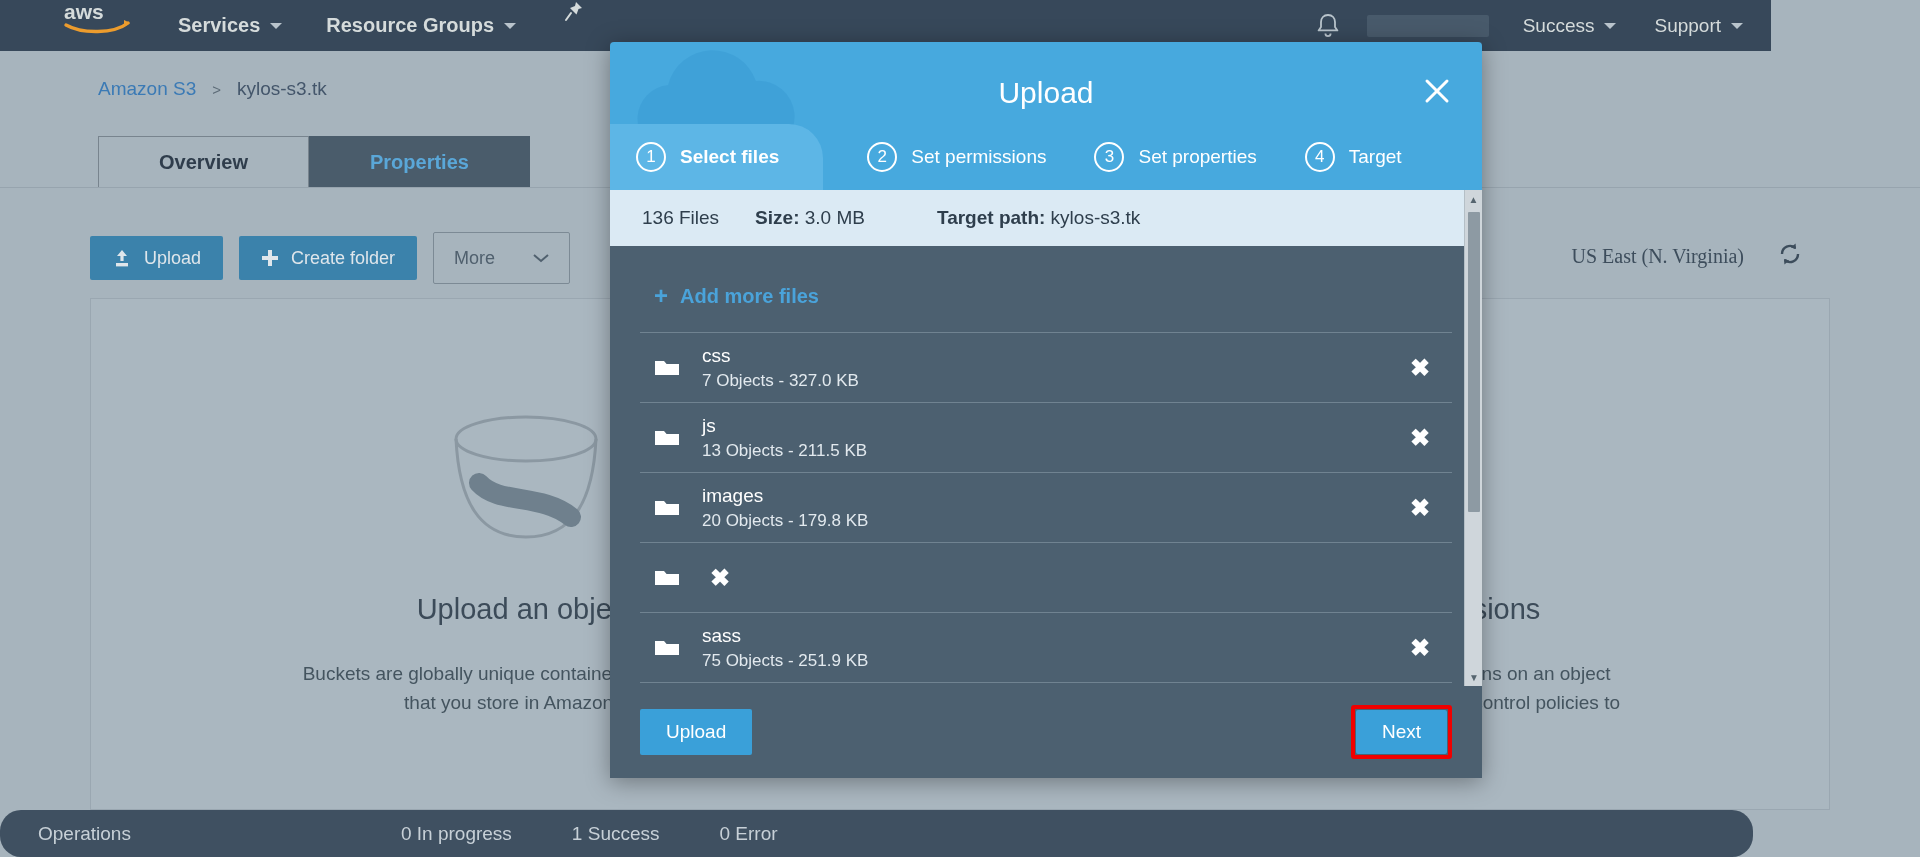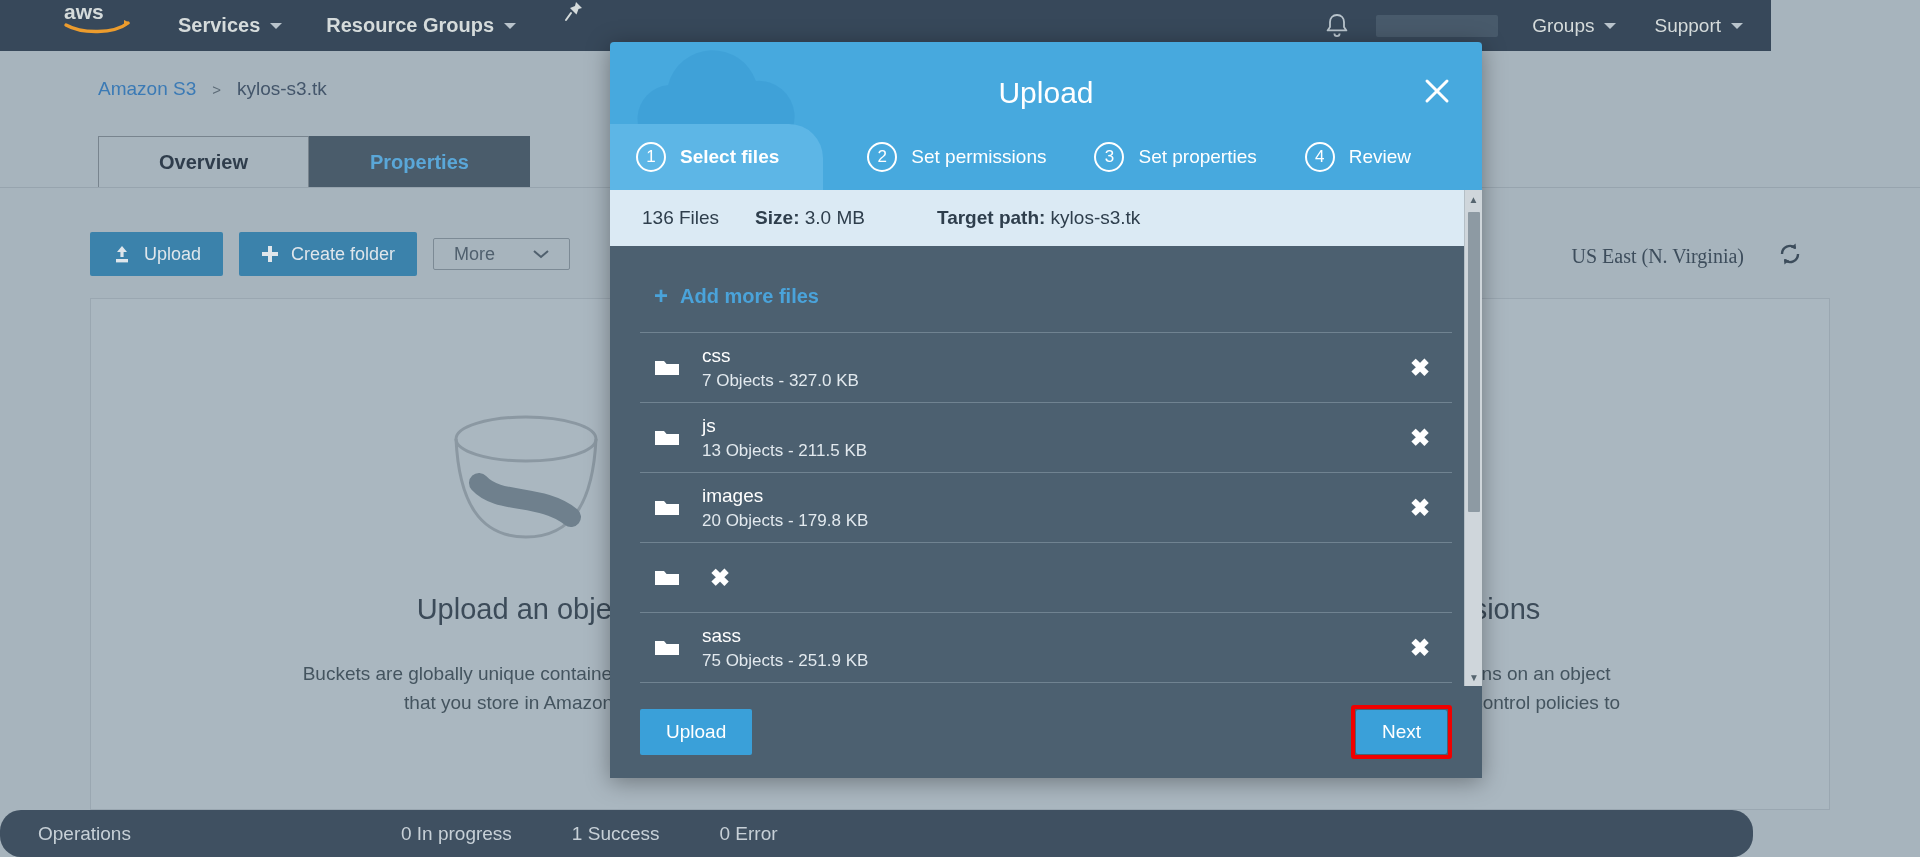--- a/index.html
+++ b/index.html
@@ -64,21 +64,21 @@
   .toolbar { position: absolute; top: 232px; left: 90px; display: flex; align-items: center; }
   .btn {
     display: flex; align-items: center; justify-content: center;
     font-size: 18px; cursor: pointer; white-space: nowrap;
   }
   .btn-primary {
     background: #3b82ab; color: #dfe6eb; height: 44px; padding: 0 22px;
     border: none; border-radius: 2px; margin-right: 16px;
   }
   .btn-ghost {
-    background: transparent; color: #50606e; height: 32px; padding: 8px 20px;
+    background: transparent; color: #50606e; height: 52px; padding: 8px 20px;
     border: 1px solid #7c8a95; border-radius: 2px; gap: 24px;
   }
   .btn .ico { margin-right: 12px; display: inline-flex; }
   .region {
     position: absolute; top: 242px; right: 118px; display: flex; align-items: center;
     font-size: 20px; color: #3d4d5c; font-family: Liberation Serif, serif;
   }
   .refresh-ico { margin-left: 34px; cursor: pointer; }
 
   
@@ -235,21 +235,21 @@
 
     <div class="nav-right">
       <div class="bell">
         <svg width="26" height="28" viewBox="0 0 26 28">
           <path d="M13 3 C8.6 3 6 6 6 10 v5 l-2.4 3.4 h18.8 L20 15 v-5 C20 6 17.4 3 13 3 Z" fill="none" stroke="#b9c4cc" stroke-width="1.8" stroke-linejoin="round"></path>
           <path d="M10.4 21.5 a2.6 2.6 0 0 0 5.2 0" fill="none" stroke="#b9c4cc" stroke-width="1.8"></path>
         </svg>
       </div>
       <div class="acct-redacted"></div>
       <div class="nav-item">
-        <span>Groups</span>
+        <span>Success</span>
         <i class="caret"></i>
       </div>
       <div class="nav-item">
         <span>Support</span>
         <i class="caret"></i>
       </div>
     </div>
   </div>
 
   <div class="breadcrumb">
@@ -377,21 +377,21 @@
         <div class="step s2">
           <span class="num">2</span>
           <span>Set permissions</span>
         </div>
         <div class="step s3">
           <span class="num">3</span>
           <span>Set properties</span>
         </div>
         <div class="step s4">
           <span class="num">4</span>
-          <span>Review</span>
+          <span>Target</span>
         </div>
       </div>
     </div>
 
     <div class="modal-body">
       <div class="modal-scrollarea">
 
         <div class="infobar">
           <span>136 Files</span>
           <span>

